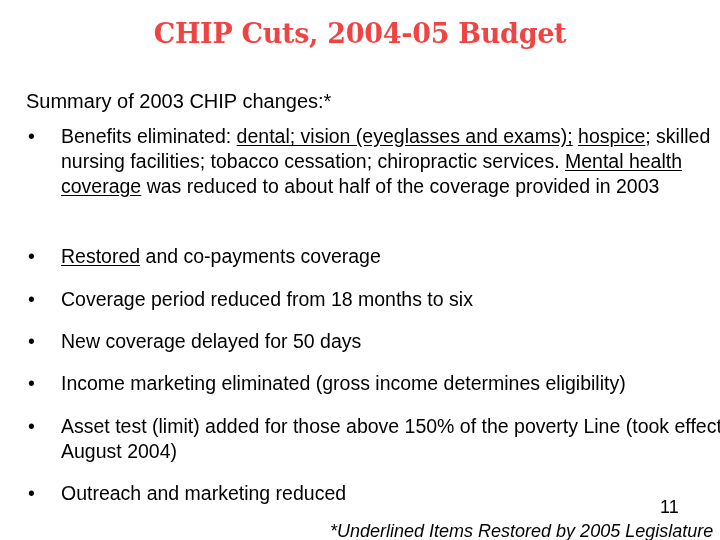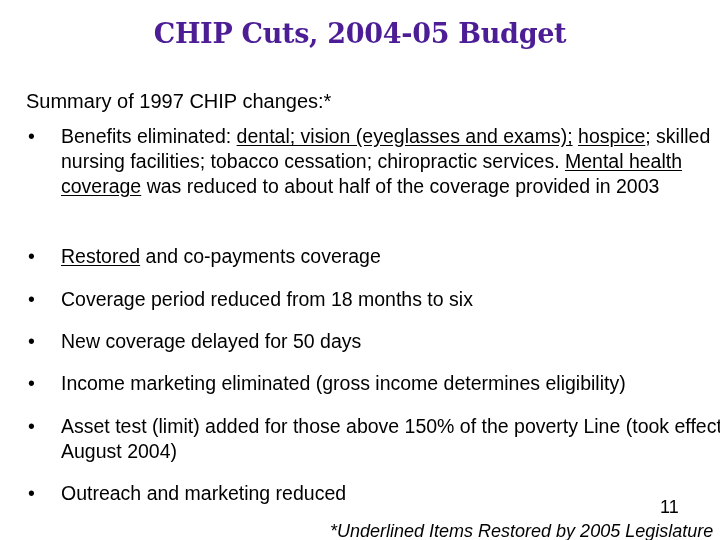--- a/index.html
+++ b/index.html
@@ -3,21 +3,21 @@
 <meta charset="utf-8">
 <style>
   html, body { margin: 0; padding: 0; }
   body {
     width: 720px; height: 540px; overflow: hidden; background: #ffffff;
     position: relative; font-family: "Liberation Sans", sans-serif; color: #000;
   }
   .title {
     position: absolute; top: 18px; left: 0; width: 720px; text-align: center;
     font-family: "DejaVu Serif", serif; font-weight: bold; font-size: 27px;
-    color: #4c1d95; letter-spacing: -0.3px;
+    color: #ef4444; letter-spacing: -0.3px;
   }
   .subtitle {
     position: absolute; top: 89px; left: 26px; font-size: 20px; line-height: 24px;
   }
   .bullets { position: absolute; left: 0; top: 0; margin: 0; padding: 0; list-style: none; }
   .bullet {
     position: absolute; left: 28px; width: 690px; font-size: 19.5px; line-height: 25px;
   }
   .bullet .dot { position: absolute; left: 0; top: 0; width: 20px; }
   .bullet .text { position: absolute; left: 33px; width: 665px; }
@@ -25,21 +25,21 @@
   .page-num { position: absolute; top: 497px; left: 660px; font-size: 18px; }
   .footnote {
     position: absolute; top: 521px; left: 330px; font-size: 18px; font-style: italic;
     white-space: nowrap;
   }
 </style>
 </head>
 <body>
 
 <div class="title">CHIP Cuts, 2004-05 Budget</div>
-<div class="subtitle">Summary of 1997 CHIP changes:*</div>
+<div class="subtitle">Summary of 2003 CHIP changes:*</div>
 
 <ul class="bullets">
   <li class="bullet" style="top:124px;">
     <span class="dot">•</span>
     <span class="text">
       <span>Benefits eliminated: </span><u>dental; vision (eyeglasses and exams);</u><span> </span><u>hospice</u><span>; skilled nursing facilities; tobacco cessation; chiropractic services.  </span><u>Mental health coverage</u><span> was reduced to about half of the coverage provided in 2003</span>
     </span>
   </li>
   <li class="bullet" style="top:244px;">
     <span class="dot">•</span>

